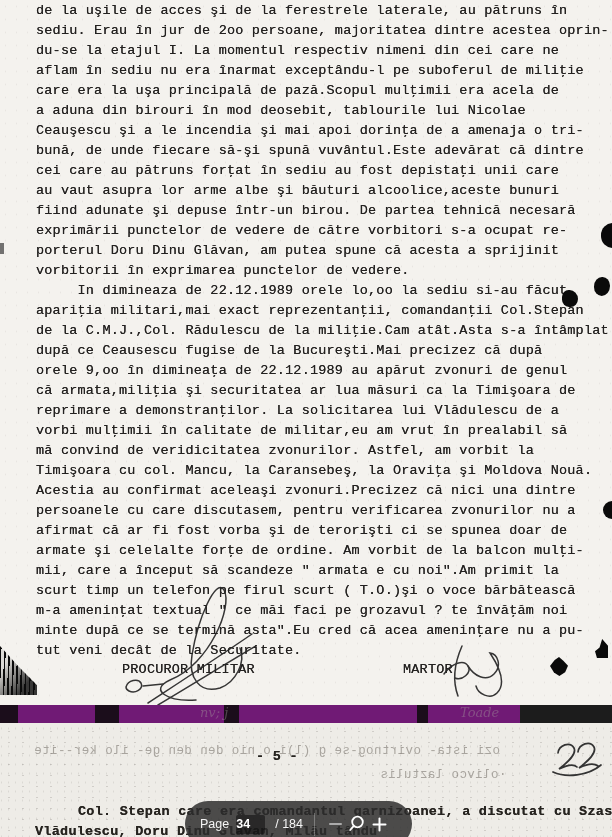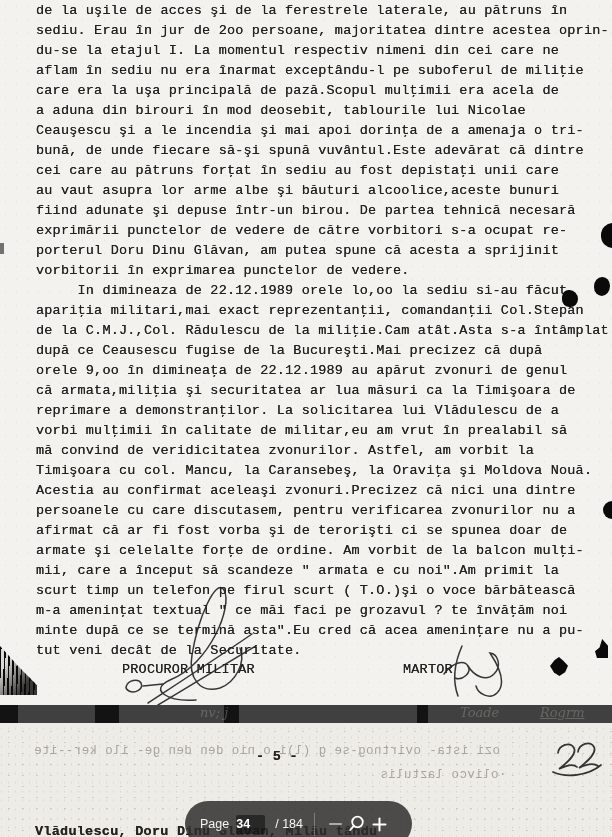--- a/index.html
+++ b/index.html
@@ -51,22 +51,22 @@
   .edge-dash{left:0;top:243px;width:4px;height:11px;background:#3a3a3a;opacity:.7;}
   .comb{position:absolute;left:0;top:646px;width:37px;height:49px;
     background:
       repeating-linear-gradient(92deg,#0b0b0b 0 1.6px,rgba(10,10,10,0) 1.6px 4.3px),
       linear-gradient(to bottom right,rgba(10,10,10,.1) 25%,rgba(8,8,8,.8) 75%);
     clip-path:polygon(0 0,50% 42%,100% 80%,100% 100%,0 100%);}
 
   .sig-svg{position:absolute;left:0;top:0;pointer-events:none;}
 
   
-  .gap-band{position:absolute;left:0;top:705px;width:612px;height:18px;
-    background:#404040;overflow:hidden;}
+  .gap-band{position:absolute;left:0;top:705px;width:520px;height:18px;
+    background:#701a75;overflow:hidden;}
   .gap-block{position:absolute;top:0;height:100%;background:#0c0c0c;opacity:.85;}
   .gb1{left:0;width:18px;} .gb2{left:95px;width:24px;}
   .gb3{left:224px;width:15px;} .gb4{left:417px;width:11px;}
   .gap-script{position:absolute;top:0;font-family:"DejaVu Serif",serif;
     font-style:italic;font-size:13px;color:rgba(168,165,160,.38);white-space:pre;}
   .gs1{left:200px;} .gs2{left:460px;} .gs3{left:540px;text-decoration:underline;}
 
   
   .toolbar{position:absolute;left:185px;top:801px;width:227px;height:46px;
     border-radius:24px;background:rgba(44,44,44,.84);box-sizing:border-box;
@@ -159,20 +159,21 @@
     <span class="gap-script gs1">nv; j</span>
     <span class="gap-script gs2">Toade</span>
     <span class="gap-script gs3">Rogrm</span>
   </div>
 
   <section class="page page2">
     <span class="bleed bleed1">ozi ista- ovirtnog-se g (l)i o nio den den ge- ilo ker--ite</span>
     <span class="bleed bleed2">·olivco laztulis</span>
 
     <span class="typed p2line p2-pagenum">- 5 -</span>
+    <span class="typed p2line p2-l2">Col. Stepan care era comandantul garnizoanei, a discutat cu Szas</span>
     <span class="typed p2line p2-l3">Vlădulescu, Doru Dinu Glăvan, Milău tându</span>
 
     <svg class="sig-svg" width="612" height="114" viewBox="0 0 612 114">
       <g fill="none" stroke="#333333" stroke-width="1.7" stroke-linecap="round">
         <path d="M558,30 C559,22 570,18 574,25 C577,31 568,39 559,46 C567,42 574,41 577,44"></path>
         <path d="M578,29 C579,21 590,17 594,24 C597,30 588,38 579,45 C587,41 594,40 598,43"></path>
         <path d="M553,49 C566,55 588,53 601,42"></path>
       </g>
     </svg>
   </section>

